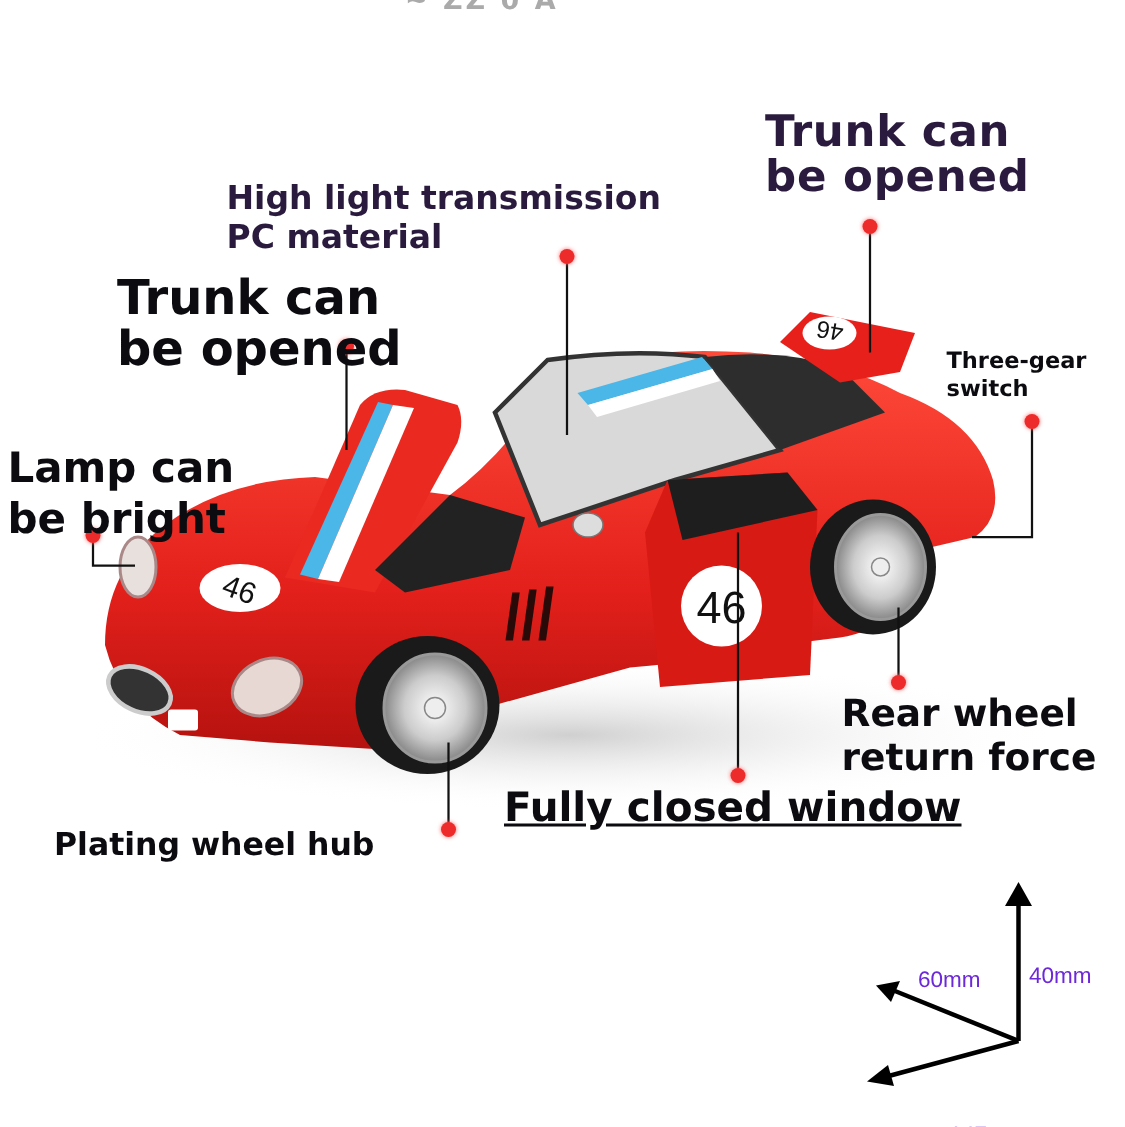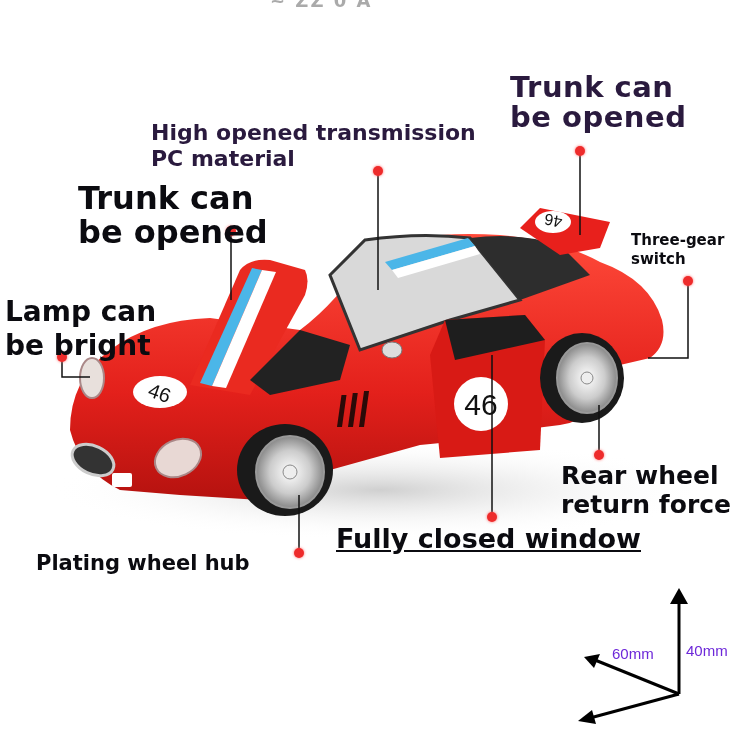--- a/index.html
+++ b/index.html
@@ -118,21 +118,21 @@
 <div class="dot" style="left:688px;top:281px;"></div>
 <div class="dot" style="left:599px;top:455px;"></div>
 <div class="dot" style="left:492px;top:517px;"></div>
 <div class="dot" style="left:299px;top:553px;"></div>
 
 <div class="label purple l-trunk">
   <div>Trunk can</div>
   <div>be opened</div>
 </div>
 <div class="label purple l-pc">
-  <div>High opened transmission</div>
+  <div>High light transmission</div>
   <div>PC material</div>
 </div>
 <div class="label black l-hood">
   <div>Trunk can</div>
   <div>be opened</div>
 </div>
 <div class="label black l-lamp">
   <div>Lamp can</div>
   <div>be bright</div>
 </div>

